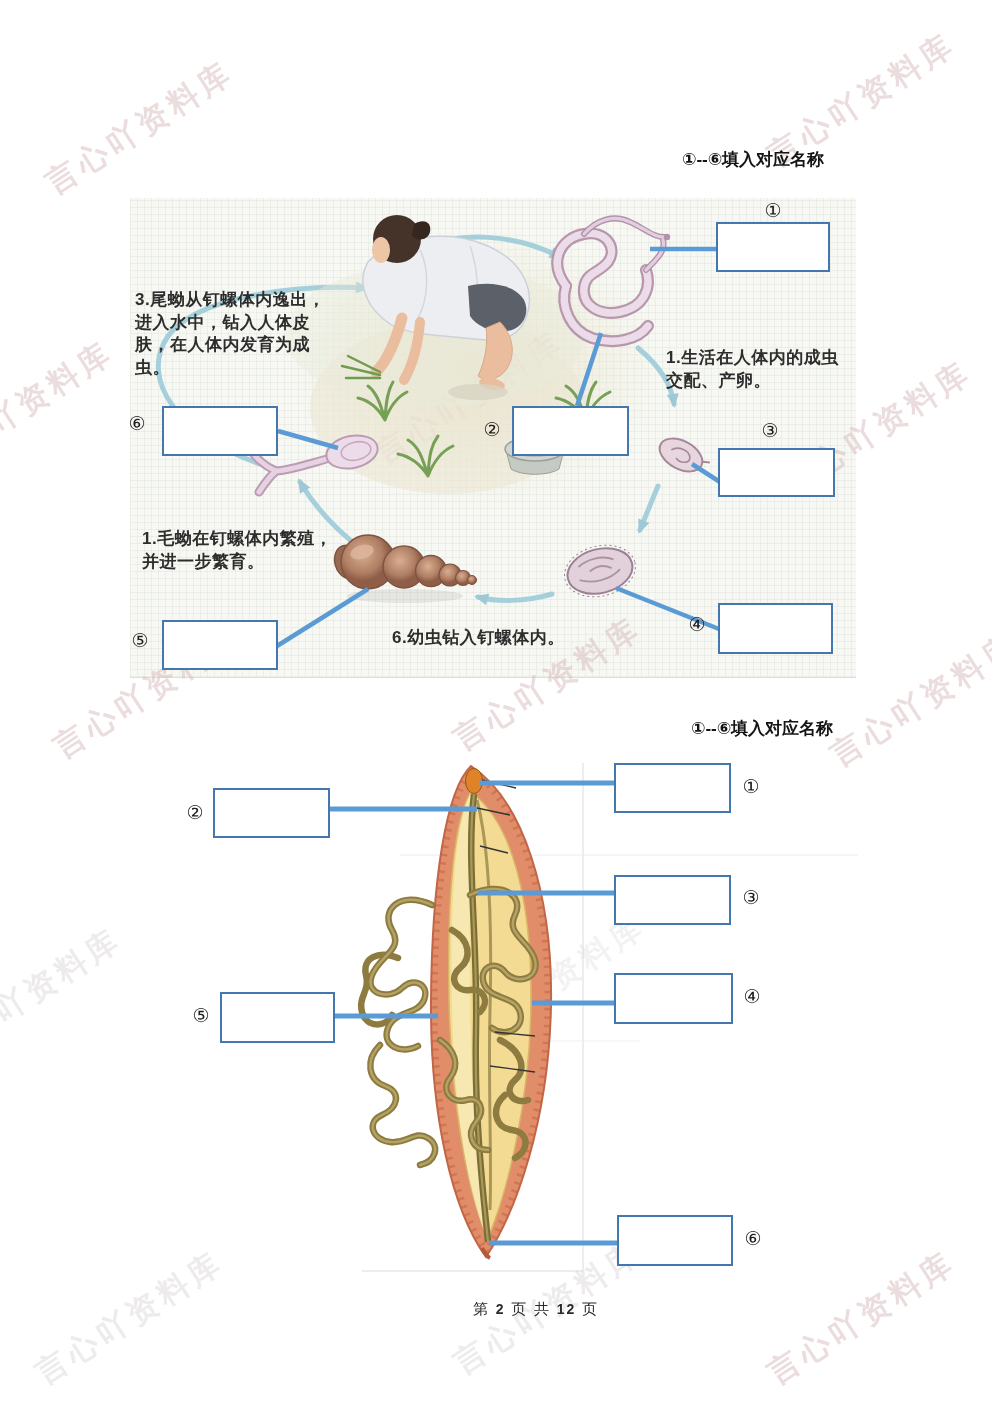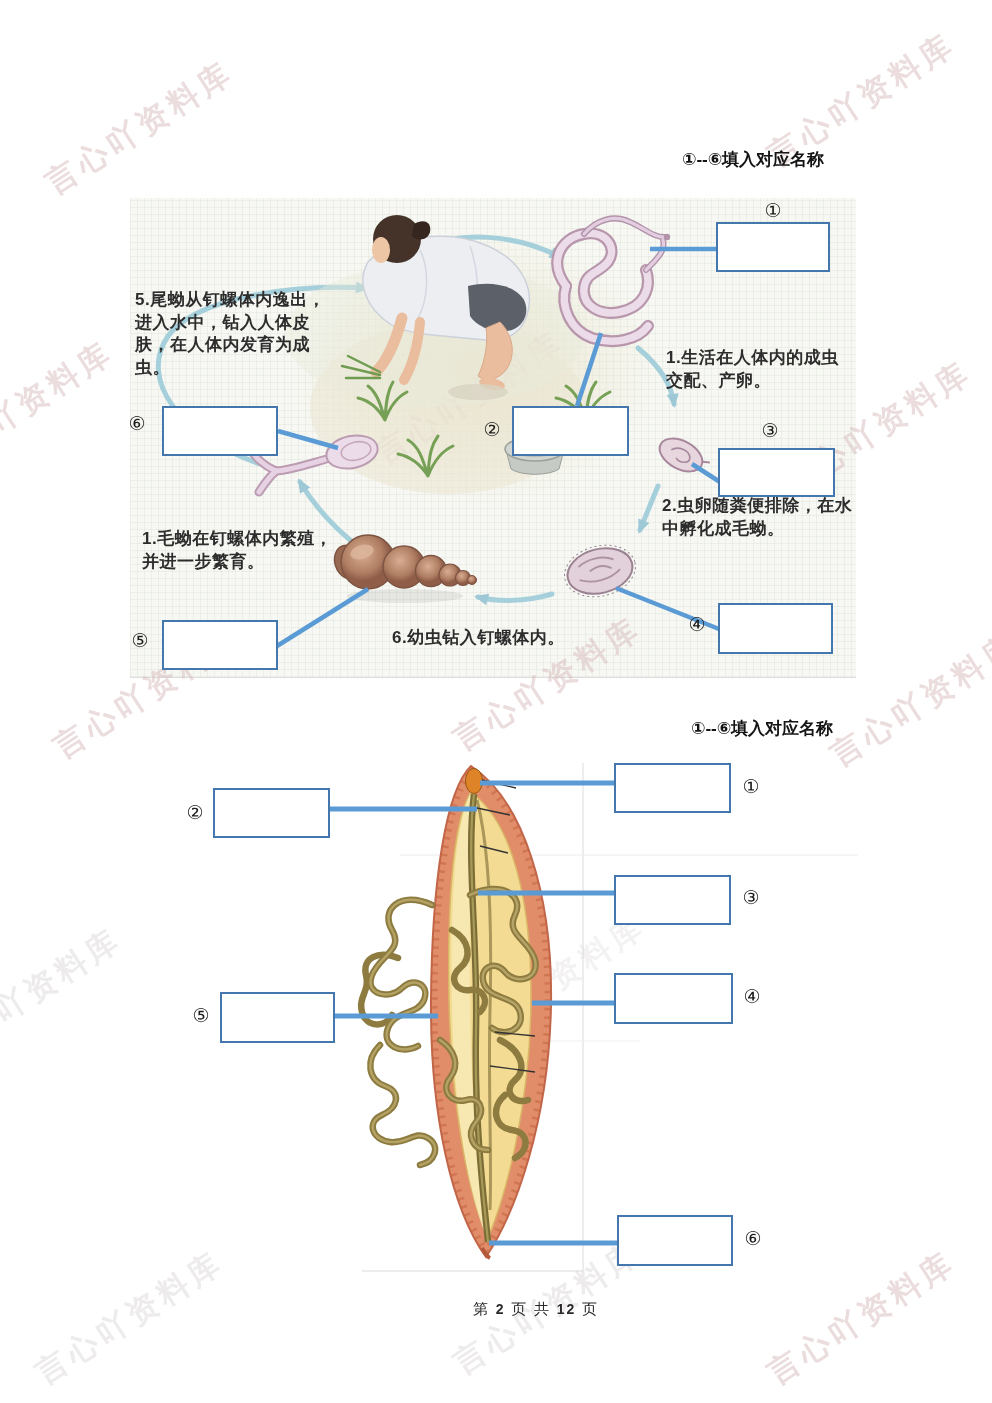--- a/index.html
+++ b/index.html
@@ -239,23 +239,22 @@
       <line x1="330" y1="809" x2="477" y2="809"></line>
       <line x1="478" y1="893" x2="614" y2="893"></line>
       <line x1="532" y1="1003" x2="614" y2="1003"></line>
       <line x1="335" y1="1016" x2="438" y2="1016"></line>
       <line x1="489" y1="1243" x2="617" y2="1243"></line>
     </g>
   </svg>
 
   <div class="instr" style="left:682px;top:148px">①--⑥填入对应名称</div>
 
-  <div class="step" style="left:135px;top:289px;width:196px">5.尾蚴从钉螺体内逸出，进入水中，钻入人体皮肤，在人体内发育为成虫。</div>
+  <div class="step" style="left:135px;top:289px;width:196px">3.尾蚴从钉螺体内逸出，进入水中，钻入人体皮肤，在人体内发育为成虫。</div>
   <div class="step" style="left:666px;top:347px;width:180px">1.生活在人体内的成虫交配、产卵。</div>
-  <div class="step" style="left:662px;top:495px;width:202px">2.虫卵随粪便排除，在水中孵化成毛蚴。</div>
   <div class="step" style="left:142px;top:528px;width:198px">1.毛蚴在钉螺体内繁殖，并进一步繁育。</div>
   <div class="step" style="left:392px;top:627px;width:240px">6.幼虫钻入钉螺体内。</div>
 
   <div class="clabel" style="left:773px;top:210px">①</div>
   <div class="abox" style="left:716px;top:222px;width:114px;height:50px"></div>
   <div class="clabel" style="left:492px;top:429px">②</div>
   <div class="abox" style="left:512px;top:406px;width:117px;height:50px"></div>
   <div class="clabel" style="left:770px;top:430px">③</div>
   <div class="abox" style="left:718px;top:448px;width:117px;height:49px"></div>
   <div class="clabel" style="left:697px;top:624px">④</div>

